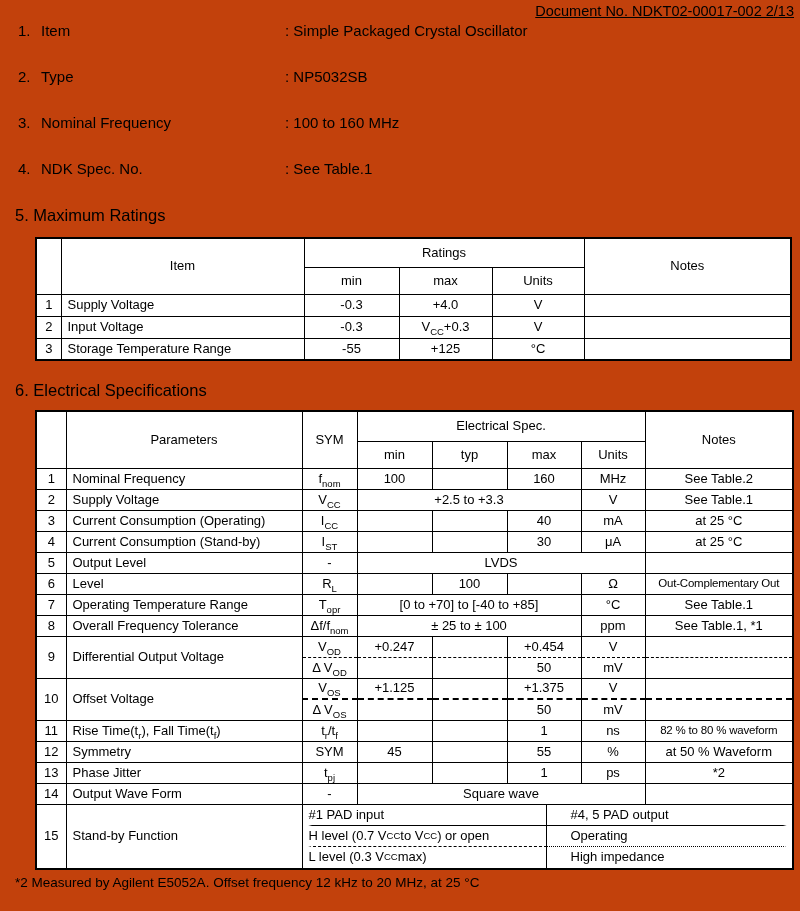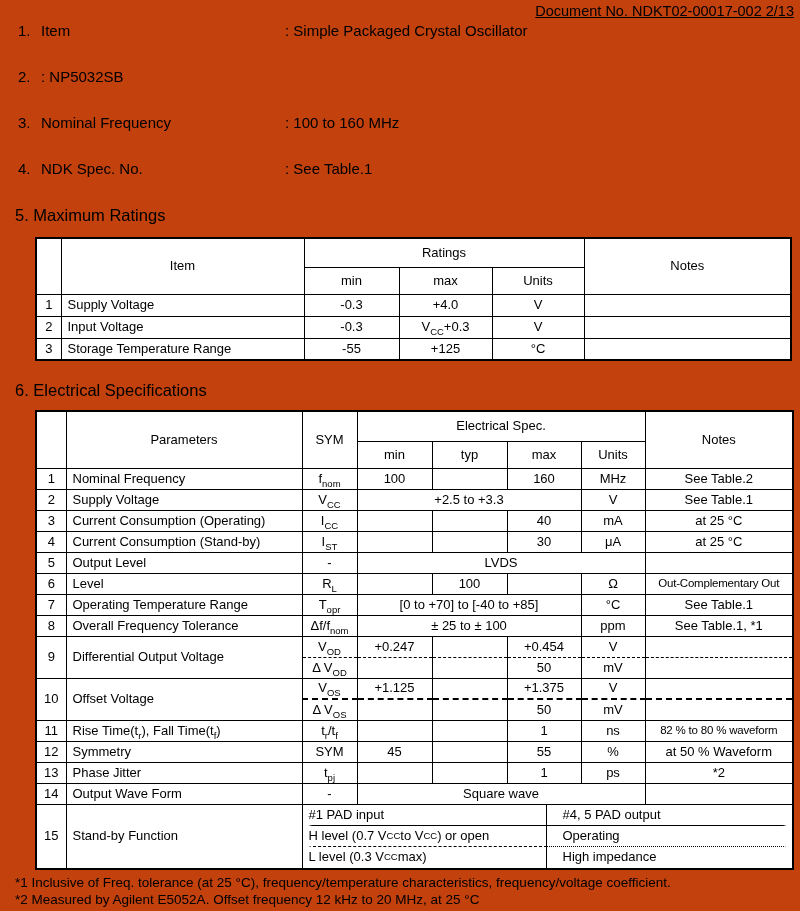--- a/index.html
+++ b/index.html
@@ -55,21 +55,21 @@
   sub { font-size: 9.5px; line-height: 0; }
   .small { font-size: 11.5px; letter-spacing: -0.2px; }
   .dash-b td { border-bottom: 1px dashed #000; }
   .dash-t td { border-top: 1px dashed #000; }
   .dash2-b td { border-bottom: 2px dashed #000; }
   .dash2-t td { border-top: 2px dashed #000; }
 
   td.sbcell { padding: 0; border-radius: 10px; }
   .sb-row { display: flex; width: 100%; height: 21px; align-items: center; }
   .sb-left { width: 244px; height: 100%; border-right: 1px solid #000; display: flex; align-items: center; padding-left: 6px; }
-  .sb-right { flex: 1; height: 100%; display: flex; align-items: center; padding-left: 16px; }
+  .sb-right { flex: 1; height: 100%; display: flex; align-items: center; padding-left: 24px; }
   tr.sb1 .sb-left, tr.sb1 .sb-right { border-bottom: 1px solid #000; }
   tr.sb2 td { border-bottom: none; }
   tr.sb2 .sb-left { border-bottom: 1px dashed #000; }
   tr.sb2 .sb-right { border-bottom: 1px dotted #000; }
   tr.sb1 td, tr.sb2 td { border-top-color: #000; }
   td.sbcell { border-bottom: none; border-top: none; }
   tr.sb3 td.sbcell { border-bottom: 1px solid #000; }
   tr.sb1 td.sbcell { border-top: 1px solid #000; }
 
   .footnotes { margin-top: 4px; margin-left: 15px; font-size: 13.5px; }
@@ -85,20 +85,21 @@
   </div>
 
   <div class="info">
     <div class="info-row">
       <span class="info-no">1.</span>
       <span class="info-label">Item</span>
       <span class="info-value">: Simple Packaged Crystal Oscillator</span>
     </div>
     <div class="info-row">
       <span class="info-no">2.</span>
+      <span class="info-label">Type</span>
       <span class="info-value">: NP5032SB</span>
     </div>
     <div class="info-row">
       <span class="info-no">3.</span>
       <span class="info-label">Nominal Frequency</span>
       <span class="info-value">: 100 to 160 MHz</span>
     </div>
     <div class="info-row">
       <span class="info-no">4.</span>
       <span class="info-label">NDK Spec. No.</span>
@@ -377,17 +378,16 @@
                 <span> max)</span>
               </div>
           <div class="sb-right">High impedance</div>
         </div>
       </td>
     </tr>
   </tbody>
     </table>
 
   <div class="footnotes">
-    <div>*1 Inclusive of Freq. tolerance (at 25 °C), frequency/temperature characteristics, frequency/voltage coefficient.</div>
     <div>*2 Measured by Agilent E5052A. Offset frequency 12 kHz to 20 MHz, at 25 °C</div>
   </div>
 
 </div>
 
 </body></html>

